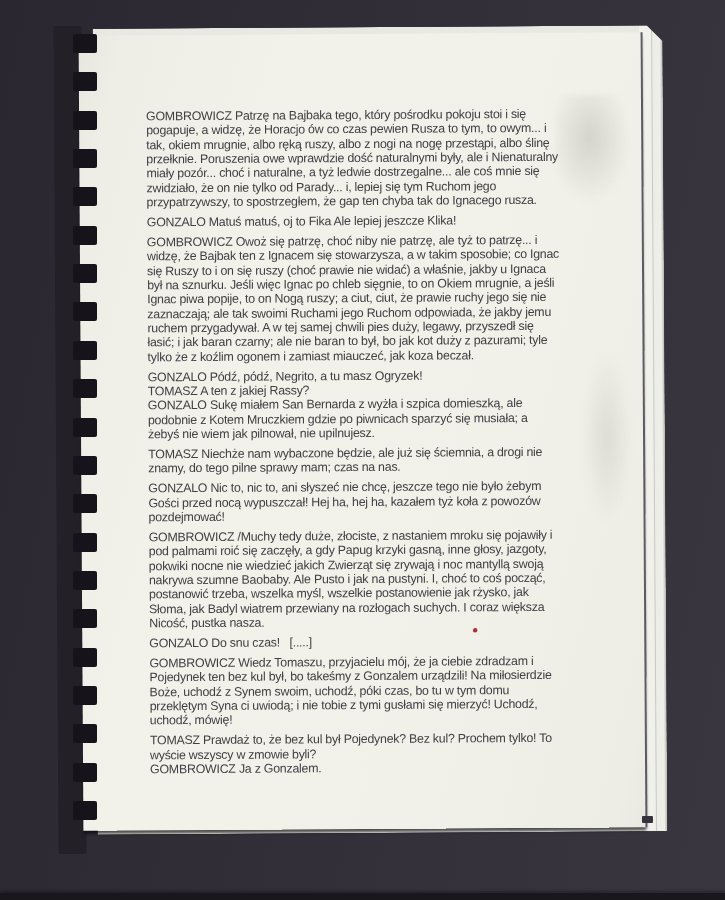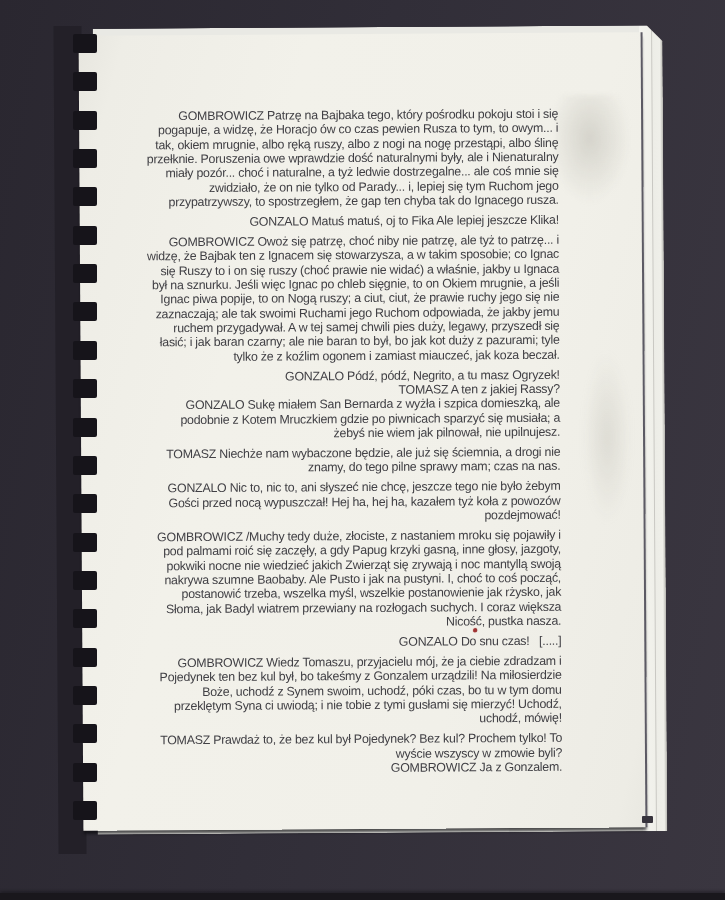--- a/index.html
+++ b/index.html
@@ -1,21 +1,20 @@
 <!DOCTYPE html>
 <html style="--background: #312e38; --background-left: #2a2730; --background-right: #3a3640; --spine: #232028; --page: #f2f1ea; --page-shade: #e7e6df; --stack-edge: #e9e9e4; --text: #414045; --comb: #16141a; --red-mark: #a03434; --scanner-strip: #19171c; --page-divider: #5c5a64;"><head>
 <meta charset="utf-8">
 <style>
   html,body { margin:0; padding:0; }
   body { width:725px; height:900px; font-family:"Liberation Sans", sans-serif; }
 
   .scene {
     position:relative; width:725px; height:900px; overflow:hidden;
     background: linear-gradient(100deg, var(--background-left) 0%, var(--background) 45%, var(--background-right) 100%);
-    text-align: right;
   }
 
   
   .spine {
     position:absolute; left:56px; top:26px; width:28px; height:828px;
     background: var(--spine); transform: rotate(-0.35deg);
   }
 
   
   .stack {

